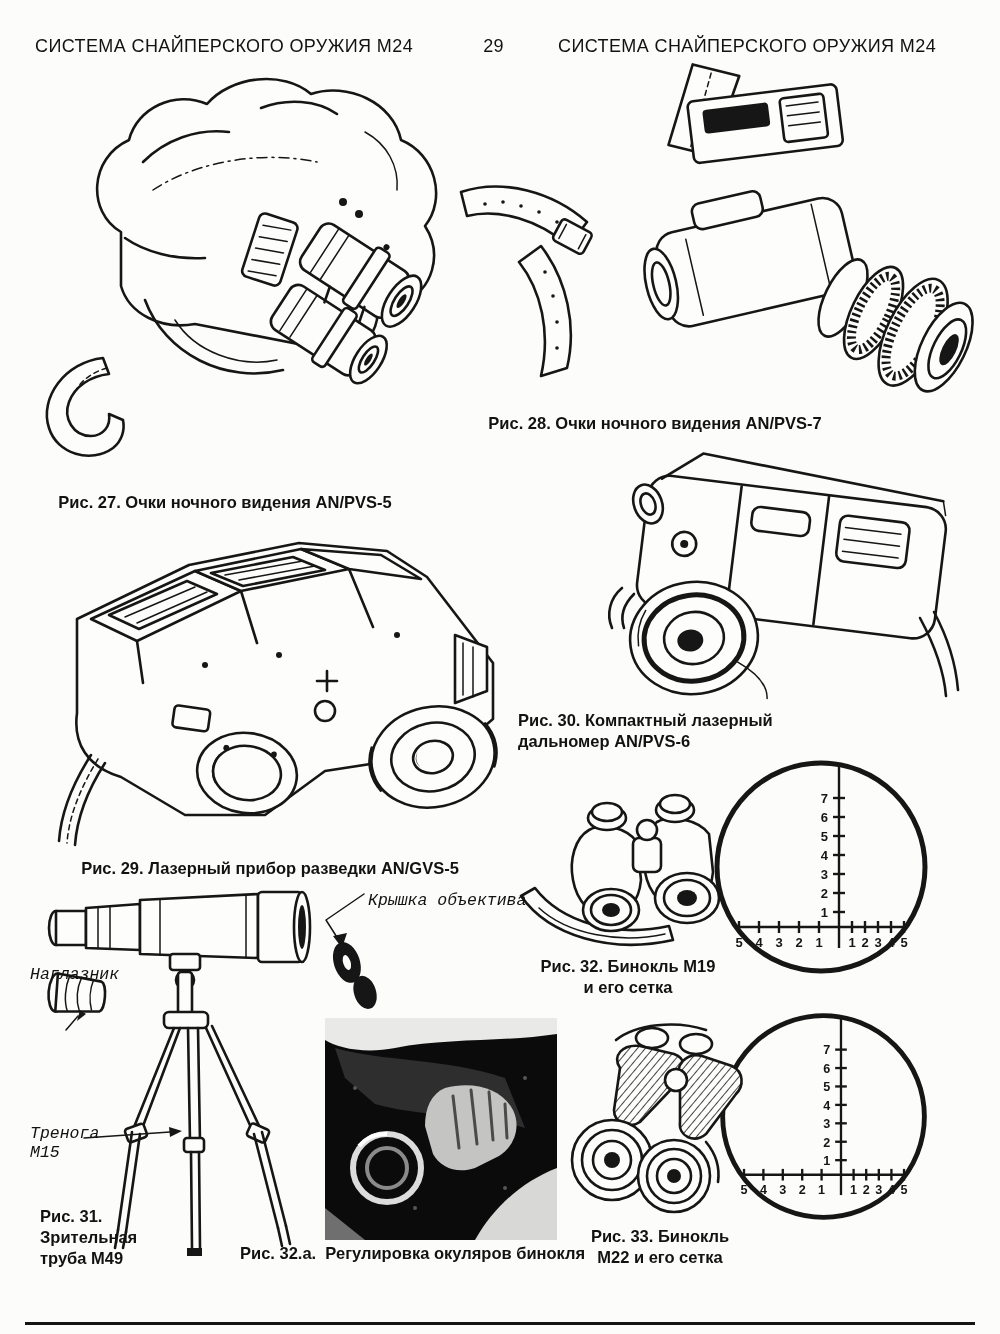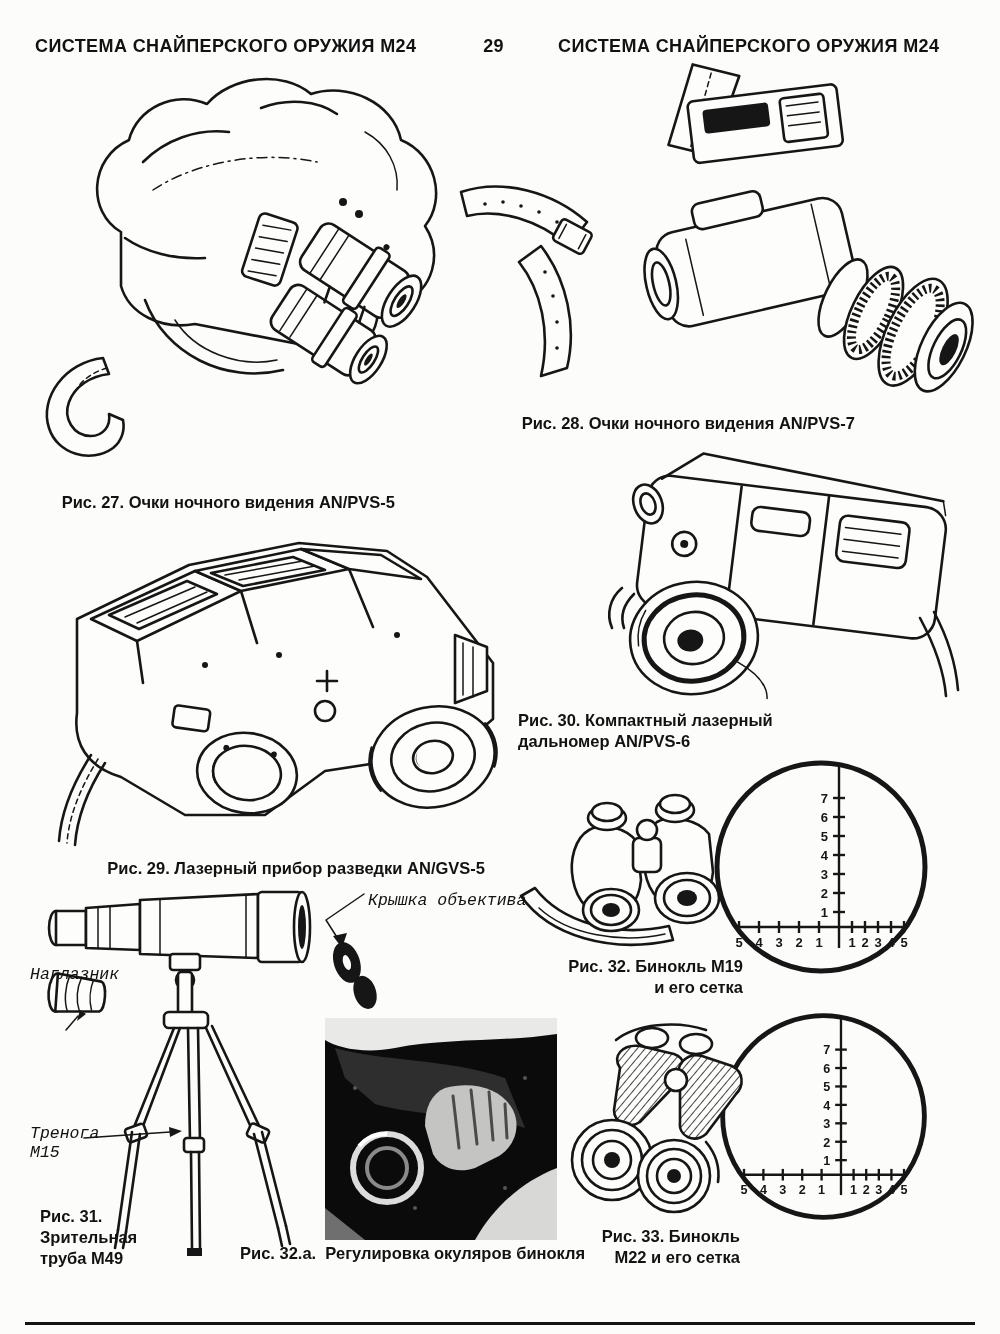--- a/index.html
+++ b/index.html
@@ -1,22 +1,22 @@
 <!DOCTYPE html>
 <html><head>
 <meta charset="utf-8">
 <style>
   *{margin:0;padding:0;box-sizing:border-box}
   html,body{background:#9a9a9a}
   .page{position:relative;width:1000px;height:1334px;margin:0 auto;background:#fcfcfa;
         font-family:"Liberation Sans",sans-serif;color:#121212;overflow:hidden}
   .abs{position:absolute}
-  .hdr{font-weight:bold;font-size:18px;letter-spacing:.4px;white-space:nowrap}
+  .hdr{font-weight:normal;font-size:18px;letter-spacing:.4px;white-space:nowrap}
   .cap{font-weight:bold;font-size:16.5px;line-height:21px}
-  .center{text-align:right}
+  .center{text-align:center}
   .pre{white-space:pre}
   .lbl{font-family:Liberation Mono, monospace;font-style:italic;font-size:16.5px;line-height:19px}
   .footer{font-family:"Liberation Serif",serif;font-weight:bold;font-size:17.5px;white-space:nowrap}
   .rule{background:#141414}
   svg{display:block;overflow:visible}
   .ln{fill:none;stroke:#161616;stroke-width:2.6;stroke-linecap:round;stroke-linejoin:round}
   .thin{stroke-width:1.5}
   .dash{stroke-dasharray:5 4}
   .fw{fill:#fdfdfb;stroke:#161616;stroke-width:2.6;stroke-linejoin:round}
   .fd{fill:#161616;stroke:none}

